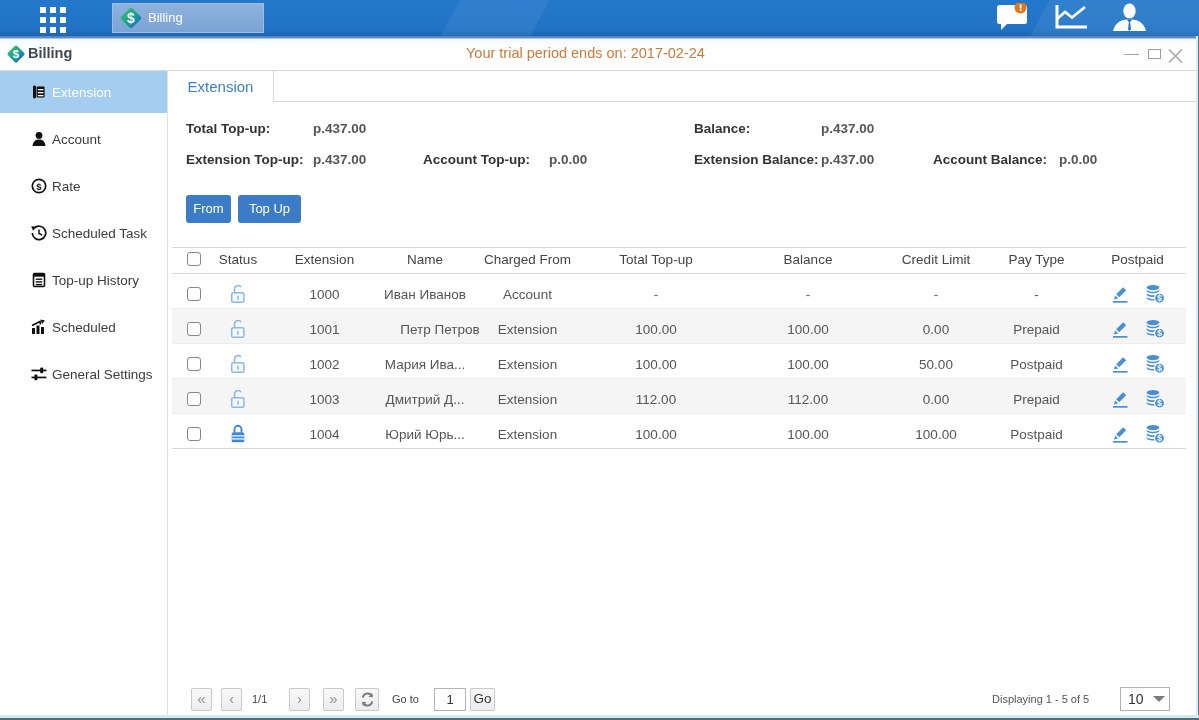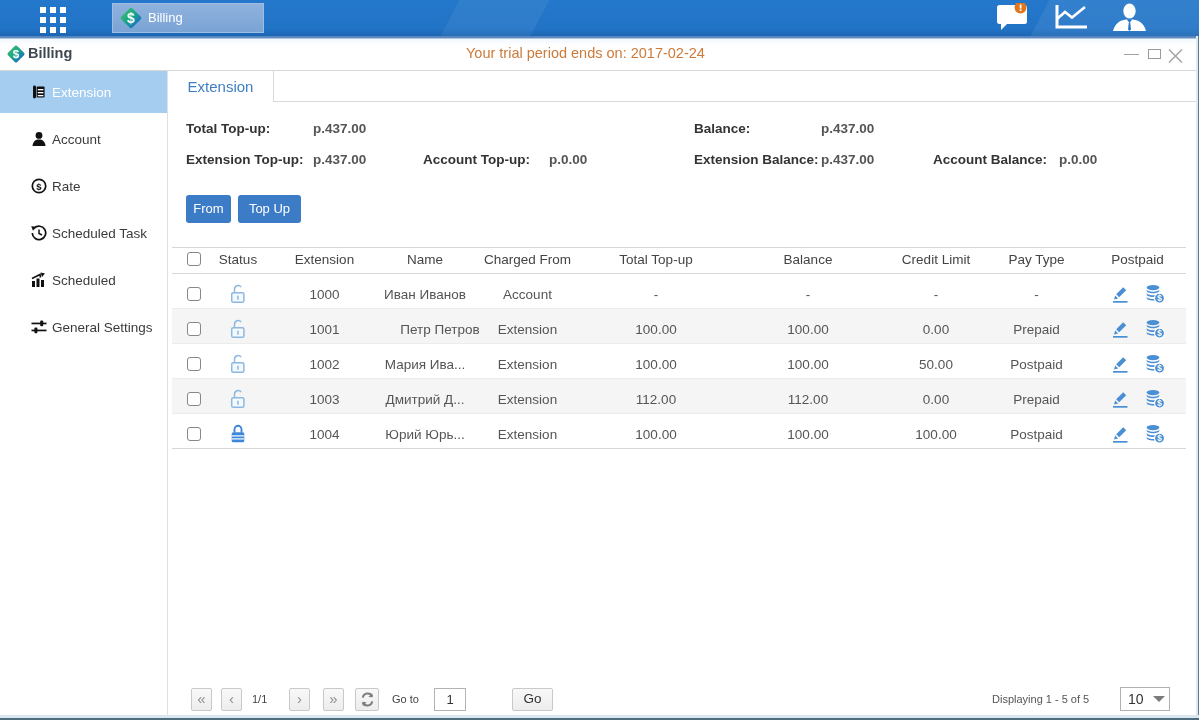--- a/index.html
+++ b/index.html
@@ -177,20 +177,30 @@
   <div class="sitem">
     <svg class="sic" viewBox="0 0 16 16">
       <path d="M3.2,3.2 A6.7,6.7 0 1 1 1.3,8" fill="none" stroke="#111" stroke-width="1.7"></path>
       <path d="M0.2,1.2 L5.4,1.8 L2.0,5.8 Z" fill="#111"></path>
       <path d="M8,4.5 L8,8.5 L11,10" stroke="#111" stroke-width="1.5" fill="none"></path>
     </svg>
     <div class="slbl">Scheduled Task</div>
   </div>
   <div class="sitem">
     <svg class="sic" viewBox="0 0 16 16">
+      <rect x="2.5" y="1.5" width="11" height="13" rx="1" fill="none" stroke="#111" stroke-width="1.6"></rect>
+      <rect x="2.5" y="1.5" width="11" height="3.2" fill="#111"></rect>
+      <rect x="4.8" y="6.5" width="6.4" height="1.4" fill="#111"></rect>
+      <rect x="4.8" y="9.2" width="6.4" height="1.4" fill="#111"></rect>
+      <rect x="4.8" y="11.9" width="6.4" height="1.4" fill="#111"></rect>
+    </svg>
+    <div class="slbl">Top-up History</div>
+  </div>
+  <div class="sitem">
+    <svg class="sic" viewBox="0 0 16 16">
       <rect x="1" y="9" width="3" height="6" fill="#111"></rect>
       <rect x="5.5" y="6.5" width="3" height="8.5" fill="#111"></rect>
       <rect x="10" y="8" width="3" height="7" fill="#111"></rect>
       <path d="M1,6.5 L9,2.5 L9.5,5.5" stroke="#111" stroke-width="1.6" fill="none"></path>
       <path d="M9.5,0.5 L14,1.5 L11,5 Z" fill="#111"></path>
     </svg>
     <div class="slbl">Scheduled</div>
   </div>
   <div class="sitem">
     <svg class="sic" viewBox="0 0 16 16">
@@ -398,21 +408,21 @@
 <div class="pbtn" style="left:355px;width:24px;">
   <svg width="15" height="15" viewBox="0 0 16 16" style="margin-top:3px;">
     <path d="M3,6 A5.2,5.2 0 0 1 13,5" stroke="#7D7D7D" stroke-width="2.2" fill="none"></path>
     <path d="M13,1 L13.4,5.6 L9,5.2 Z" fill="#7D7D7D"></path>
     <path d="M13,10 A5.2,5.2 0 0 1 3,11" stroke="#7D7D7D" stroke-width="2.2" fill="none"></path>
     <path d="M3,15 L2.6,10.4 L7,10.8 Z" fill="#7D7D7D"></path>
   </svg>
 </div>
 <div class="ptext" style="left:392px;">Go to</div>
 <div id="goto-input">1</div>
-<div class="pbtn" style="left:470px;width:41px;font-size:13.5px;color:#333;margin-left:42px;">Go</div>
+<div class="pbtn" style="left:470px;width:25px;font-size:13.5px;color:#333;">Go</div>
 <div class="ptext" style="left:992px;color:#555;">Displaying 1 - 5 of 5</div>
 <div id="pagesize">
     <div class="v">10</div>
     <div class="car"></div>
   </div>
 
 <div id="edge-r1"></div>
 <div id="edge-r2"></div>
 <div id="bot-light"></div>
 <div id="bot-dark"></div>

